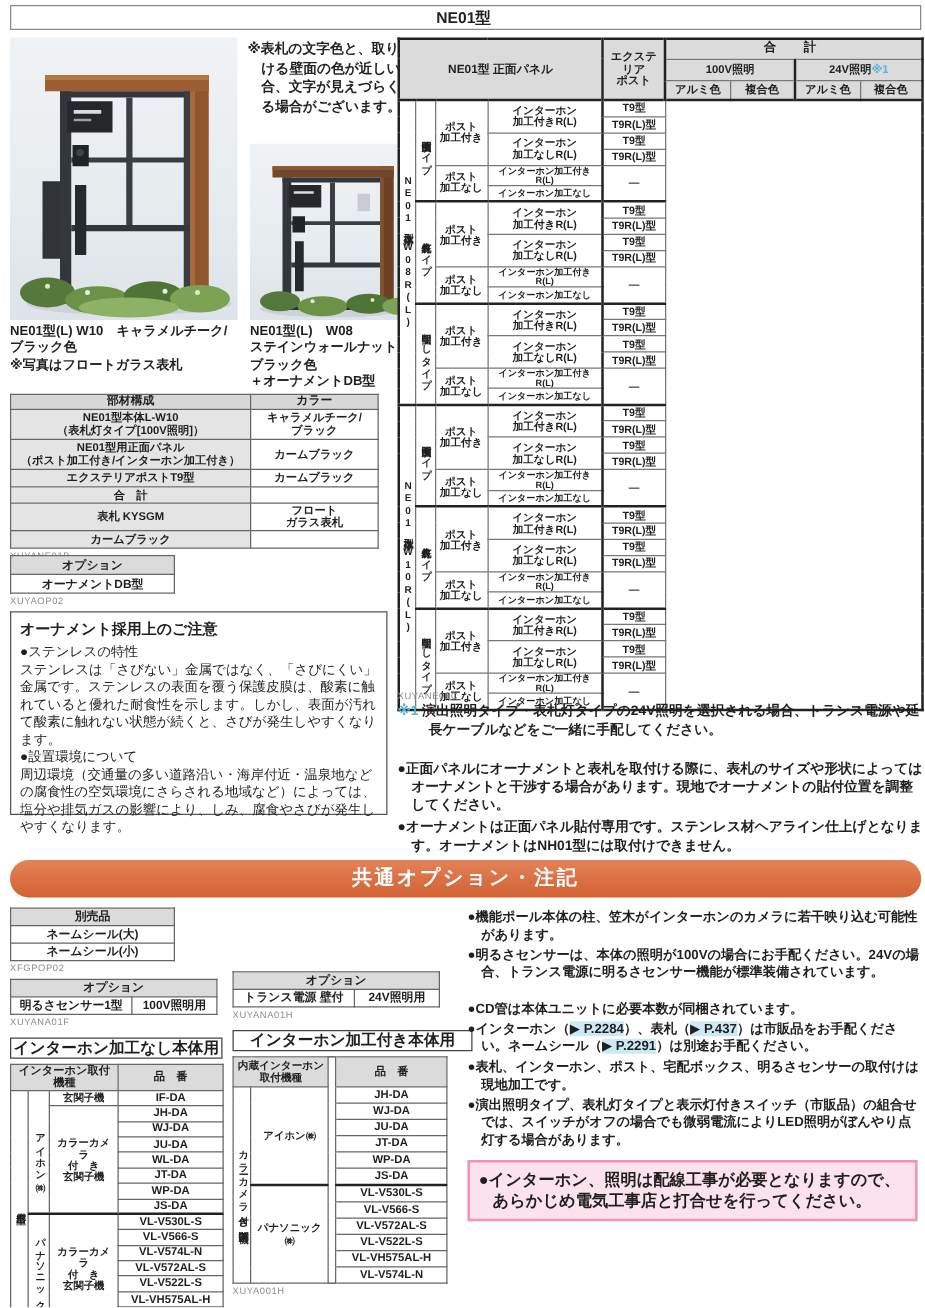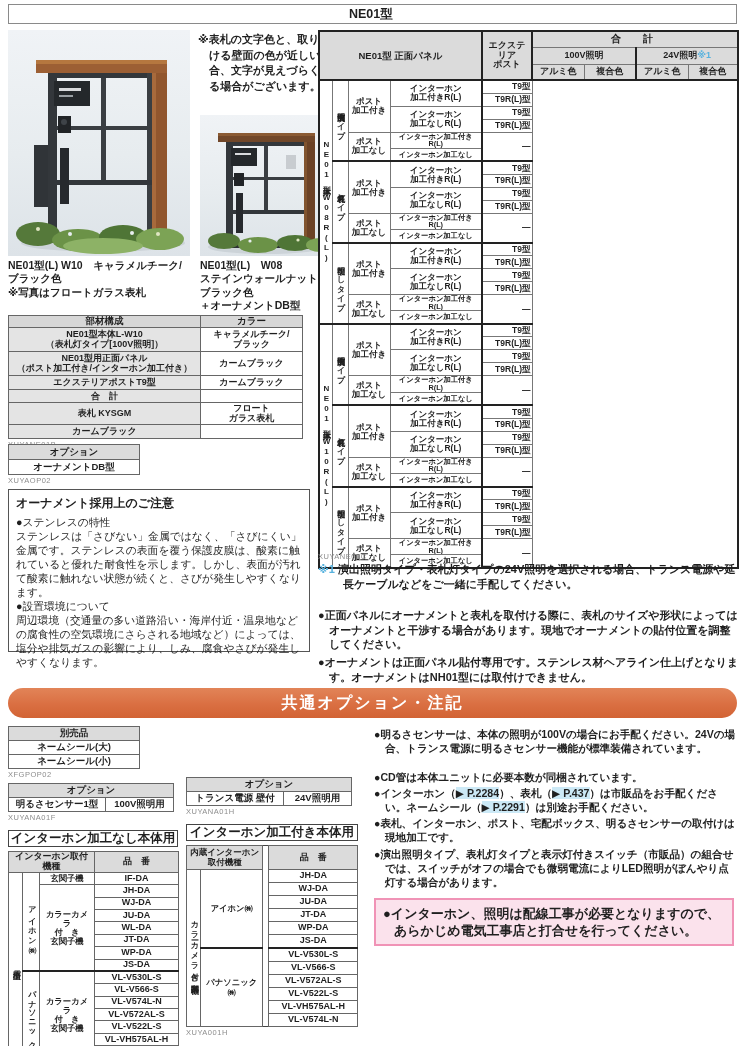--- a/index.html
+++ b/index.html
@@ -58,21 +58,21 @@
   #spec-table tr.h1 { height:16px; } #spec-table tr.h2 { height:17px; } #spec-table tr.h3 { height:16px; }
   #spec-table .hc { background:#dbdbdb; font-size:9px; }
   #spec-table .hp { font-size:9.5px; }
   #spec-table .htotal { font-size:10px; letter-spacing:6px; }
   #spec-table .vert { writing-mode:vertical-rl; text-orientation:upright; font-size:8px;
     letter-spacing:1px; padding:2px 0; background:#fff; }
   #spec-table .tlabel { letter-spacing:0; }
   #spec-table .pc { font-size:8.5px; white-space:pre-line; }
   #spec-table .ic { font-size:8.5px; white-space:pre-line; }
   #spec-table .ic.s { font-size:7.3px; }
-  #spec-table .t9 { font-size:8.5px;text-align:right; }
+  #spec-table .t9 { font-size:8.5px; }
   #spec-table .bl2 { border-left:2px solid #222; }
   #spec-table tr.g-top td, #spec-table tr.b-top td { border-top:2px solid #222; }
   #spec-table .price { background:#fff; border:1px solid #777; }
   #spec-table .pre { white-space:pre-line; }
   .mark { color:#57b2de; }
 
   #spec-code { position:absolute; left:318px; top:551px; }
   #spec-note { position:absolute; left:318px; top:562px; width:421px; font-size:11px;
     line-height:1.35; font-weight:bold; padding-left:25px; text-indent:-25px; }
   #spec-note .mark { font-weight:bold; }
@@ -594,21 +594,21 @@
             <td class="hdr" colspan="2">オプション</td>
           </tr>
       <tr>
         <td>トランス電源 壁付</td>
         <td>24V照明用</td>
       </tr>
     </tbody>
       </table>
     <div class="code">XUYANA01H</div>
 
-    <div class="sec-title" style="width:172px">インターホン加工付き本体用</div>
+    <div class="sec-title" style="width:192px">インターホン加工付き本体用</div>
     <table id="phone-right" class="tb phone-table">
       <colgroup>
           <col style="width:14px">
           <col style="width:62px">
           <col style="width:6px">
           <col style="width:88px">
         </colgroup>
       <tbody id="phone-right-body">
           <tr class="ph">
             <td class="hdr mach" colspan="2">内蔵インターホン
@@ -667,20 +667,21 @@
             <td class="spacer"></td>
             <td>VL-V574L-N</td>
           </tr>
         </tbody>
     </table>
     <div class="code">XUYA001H</div>
   </div>
 
   <div id="col-right">
     <div id="notes-g1">
+        <div class="note-li">●機能ポール本体の柱、笠木がインターホンのカメラに若干映り込む可能性があります。</div>
         <div class="note-li">●明るさセンサーは、本体の照明が100Vの場合にお手配ください。24Vの場合、トランス電源に明るさセンサー機能が標準装備されています。</div>
       </div>
     <div style="height:13px"></div>
     <div id="notes-g2">
         <div class="note-li">●CD管は本体ユニットに必要本数が同梱されています。</div>
         <div class="note-li">●<span>インターホン（</span><span class="hl">▶ P.2284</span><span>）、表札（</span><span class="hl">▶ P.437</span><span>）は市販品をお手配ください。ネームシール（</span><span class="hl">▶ P.2291</span><span>）は別途お手配ください。</span></div>
         <div class="note-li">●表札、インターホン、ポスト、宅配ボックス、明るさセンサーの取付けは現地加工です。</div>
         <div class="note-li">●演出照明タイプ、表札灯タイプと表示灯付きスイッチ（市販品）の組合せでは、スイッチがオフの場合でも微弱電流によりLED照明がぼんやり点灯する場合があります。</div>
       </div>
     <div id="warn-box">

